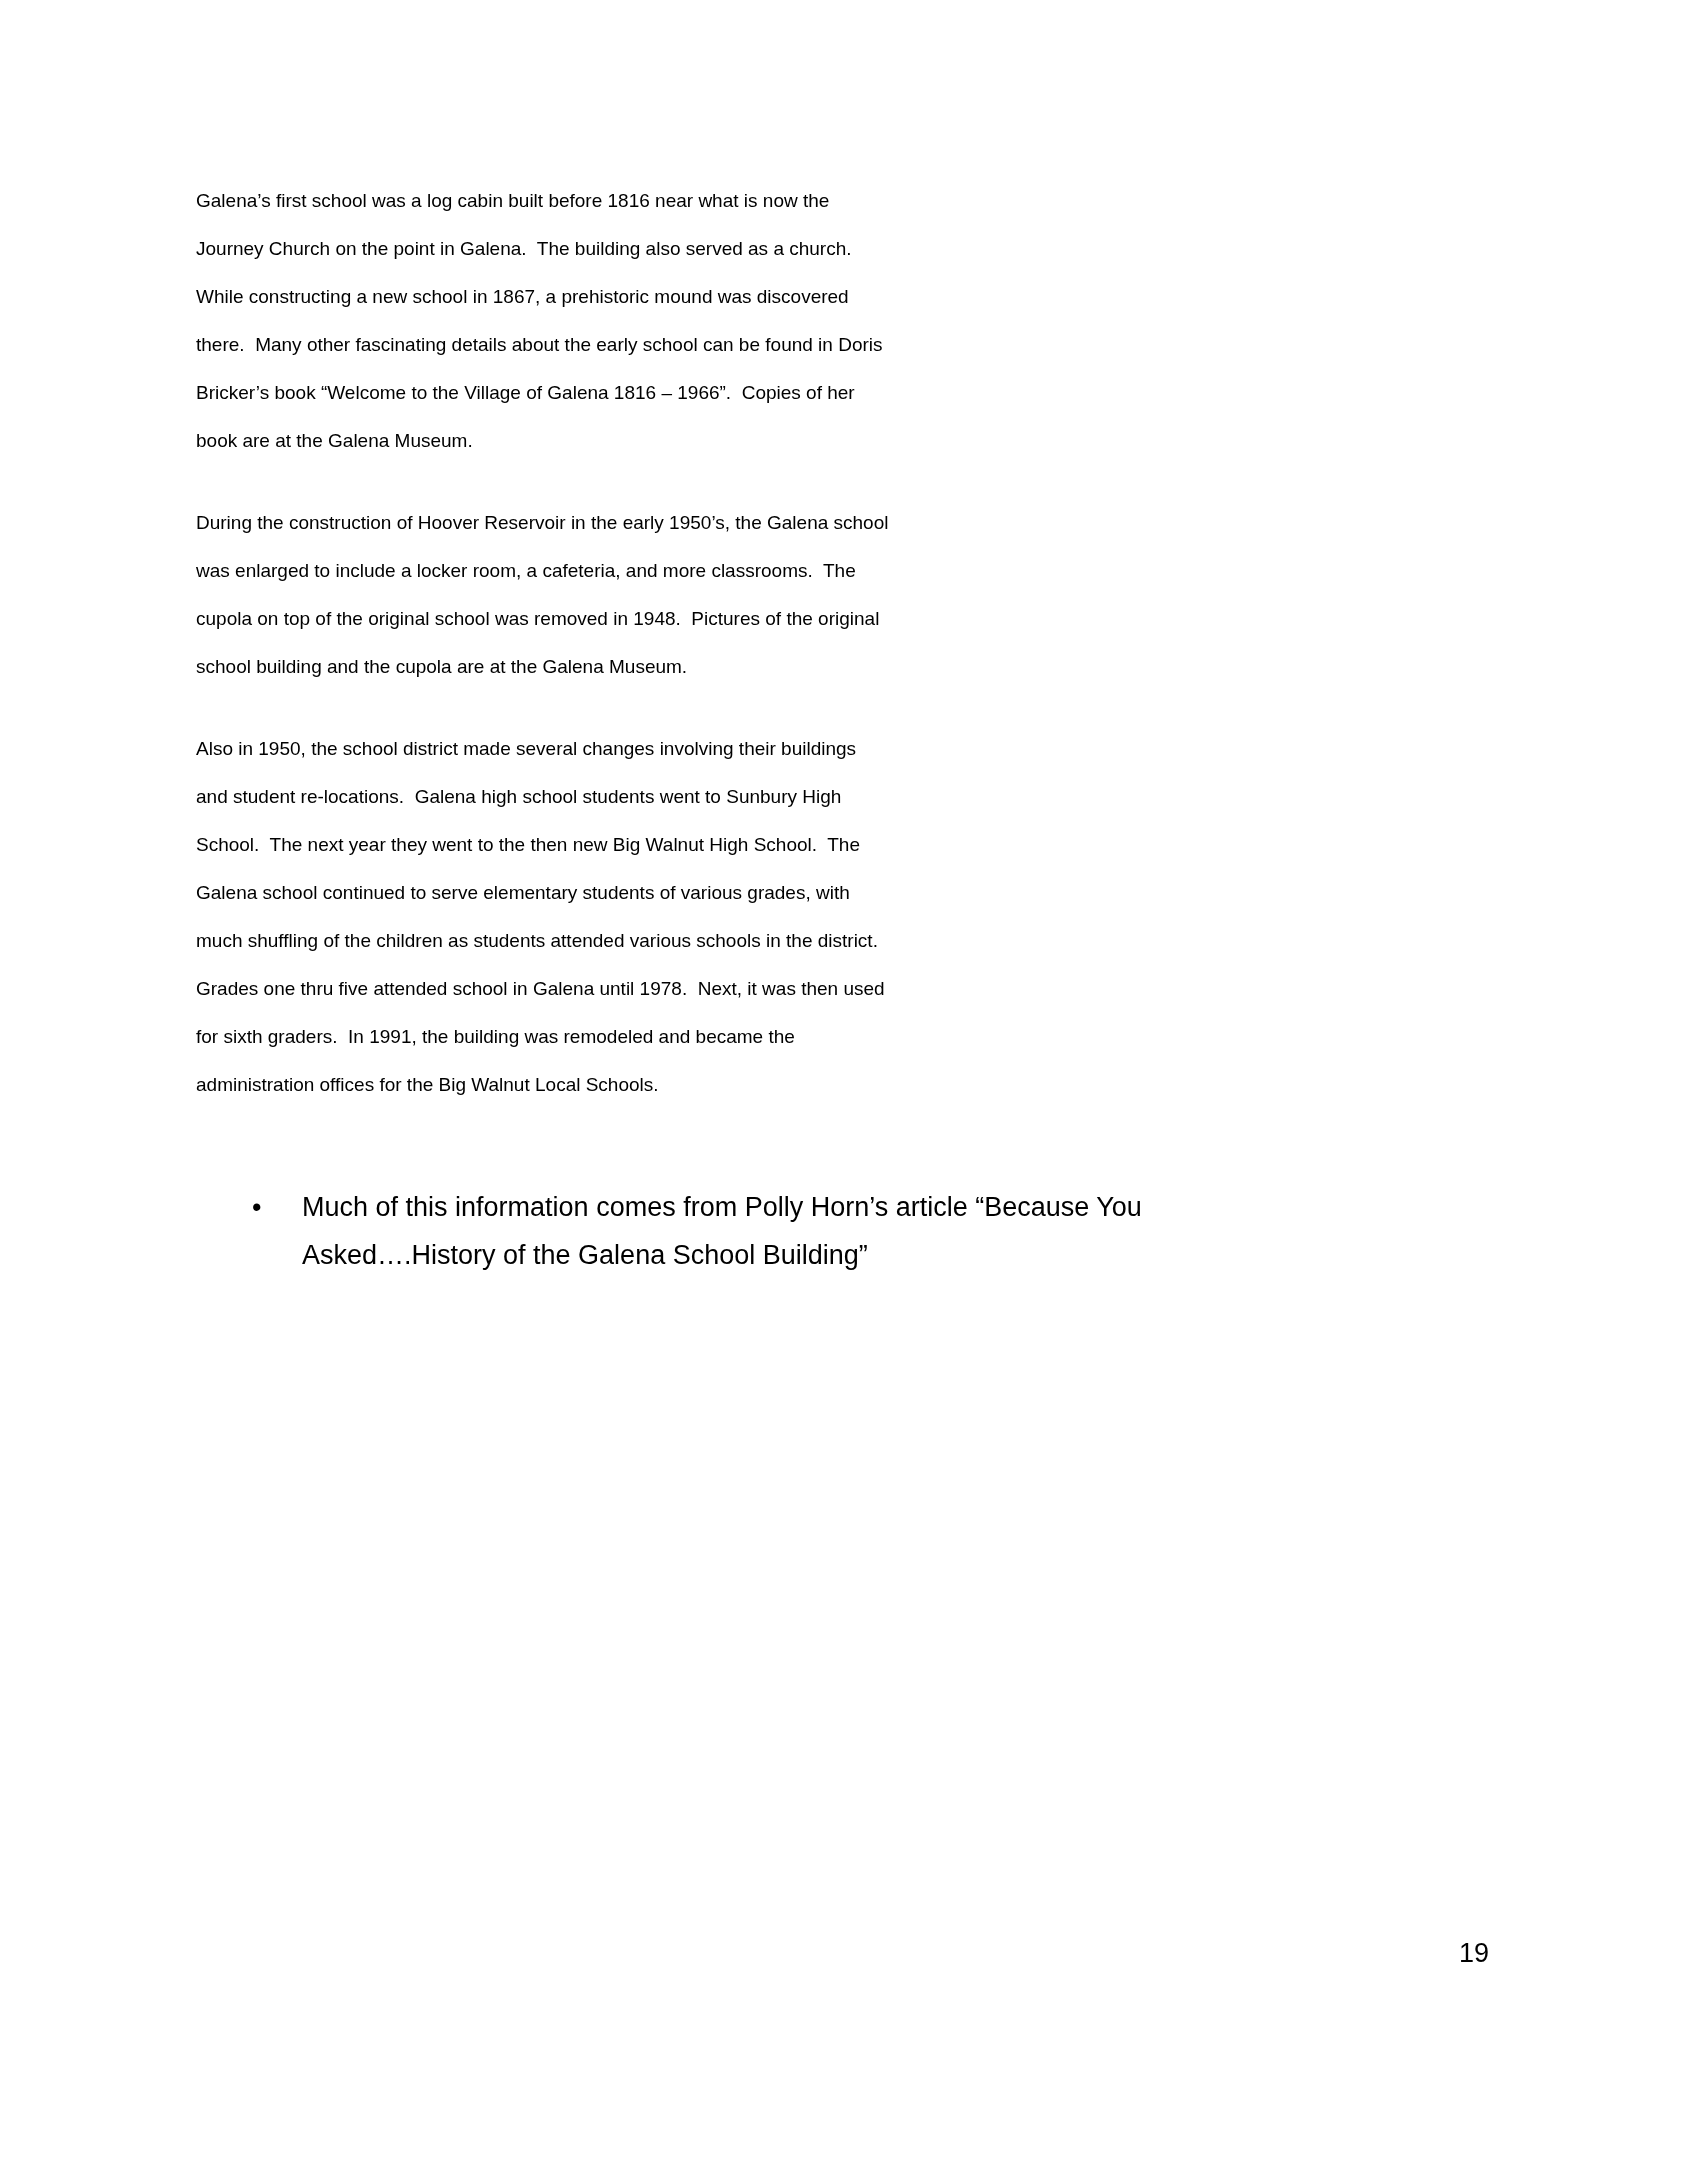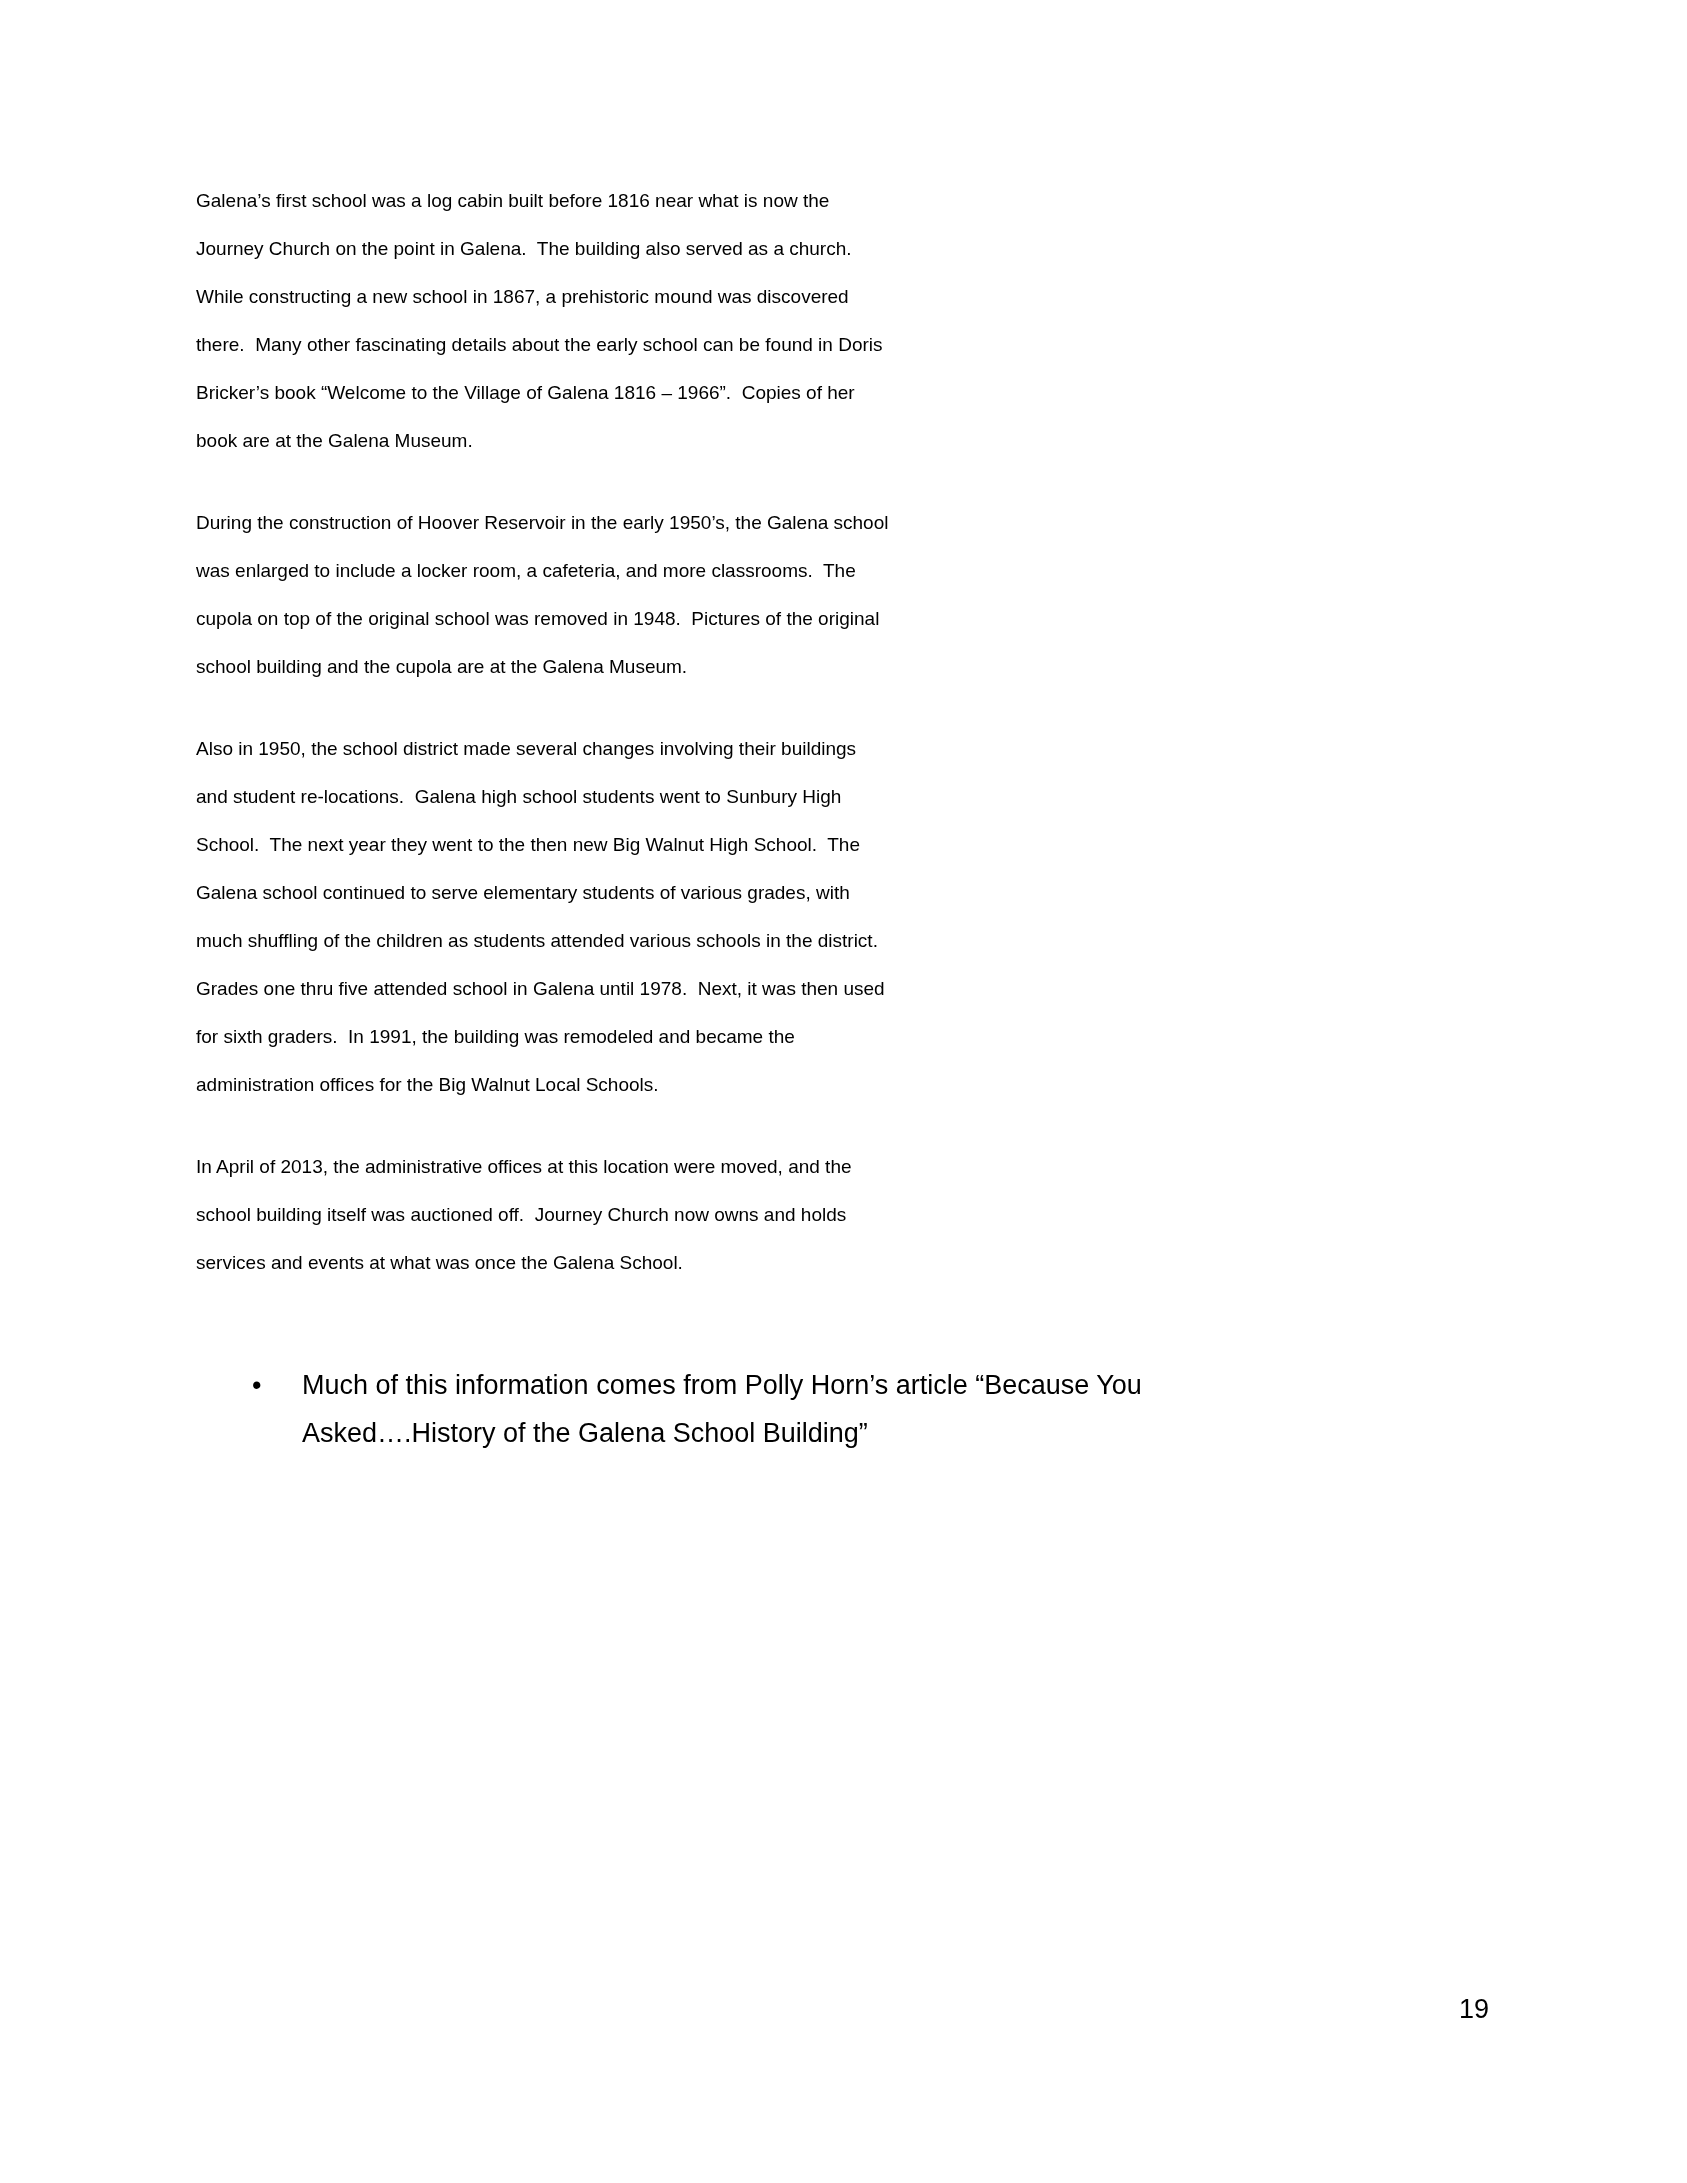--- a/index.html
+++ b/index.html
@@ -49,21 +49,21 @@
     flex: 0 0 50px;
     margin-left: 56px;
     white-space: pre;
   }
   .bullet-text {
     flex: 1 1 auto;
     white-space: pre-wrap;
   }
   .page-number {
     position: absolute;
-    top: 1985px;
+    top: 1929px;
     right: 198px;
     font-size: 27px;
     line-height: 48px;
   }
 </style>
 </head>
 <body>
 
 <div class="page">
   <div class="content">
@@ -79,23 +79,20 @@
 cupola on top of the original school was removed in 1948.  Pictures of the original
 school building and the cupola are at the Galena Museum.</p>
         <p class="para">Also in 1950, the school district made several changes involving their buildings
 and student re-locations.  Galena high school students went to Sunbury High
 School.  The next year they went to the then new Big Walnut High School.  The
 Galena school continued to serve elementary students of various grades, with
 much shuffling of the children as students attended various schools in the district.
 Grades one thru five attended school in Galena until 1978.  Next, it was then used
 for sixth graders.  In 1991, the building was remodeled and became the
 administration offices for the Big Walnut Local Schools.</p>
-        <p class="para">In April of 2013, the administrative offices at this location were moved, and the
-school building itself was auctioned off.  Journey Church now owns and holds
-services and events at what was once the Galena School.</p>
       </div>
     <div class="bullet-section">
         <div class="bullet-item">
           <span class="bullet-marker">•</span>
           <span class="bullet-text">Much of this information comes from Polly Horn’s article “Because You
 Asked….History of the Galena School Building”</span>
         </div>
       </div>
   </div>
   <div class="page-number">19</div>

